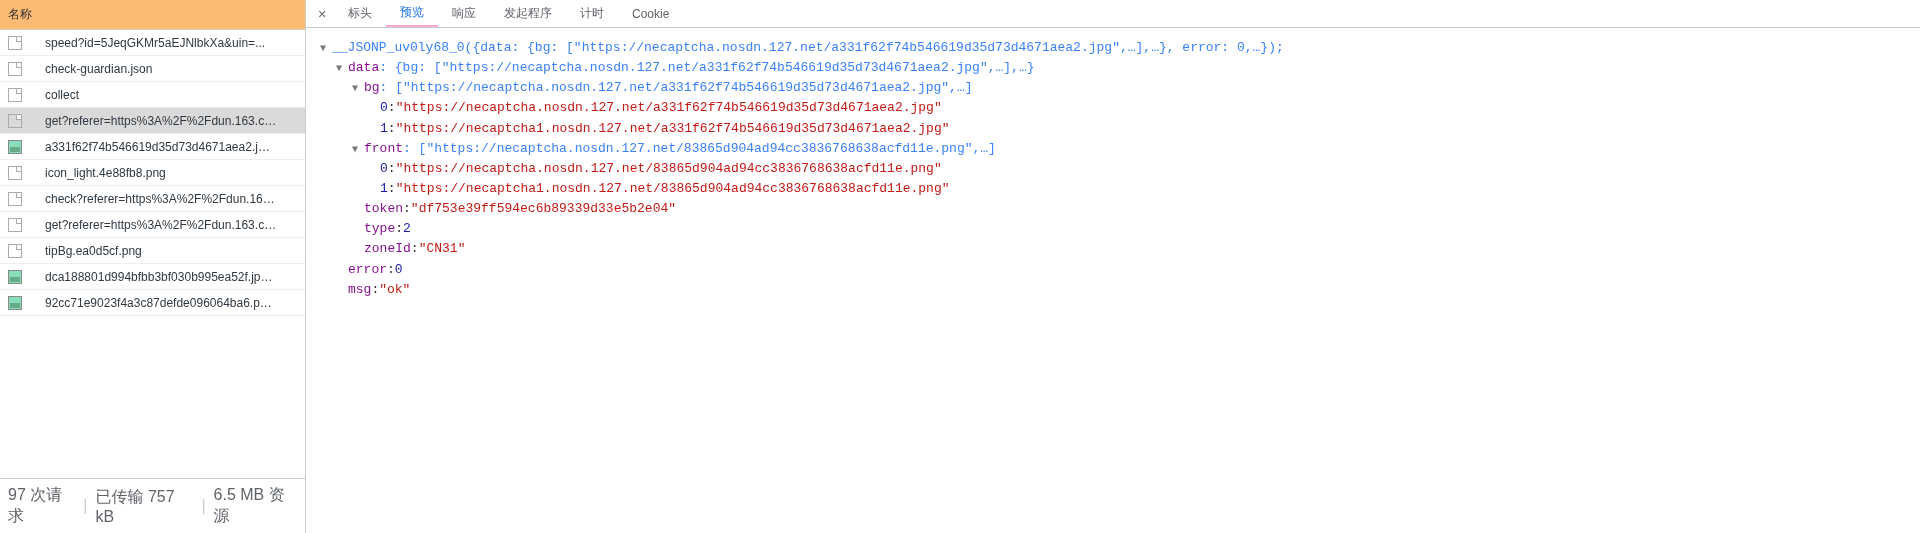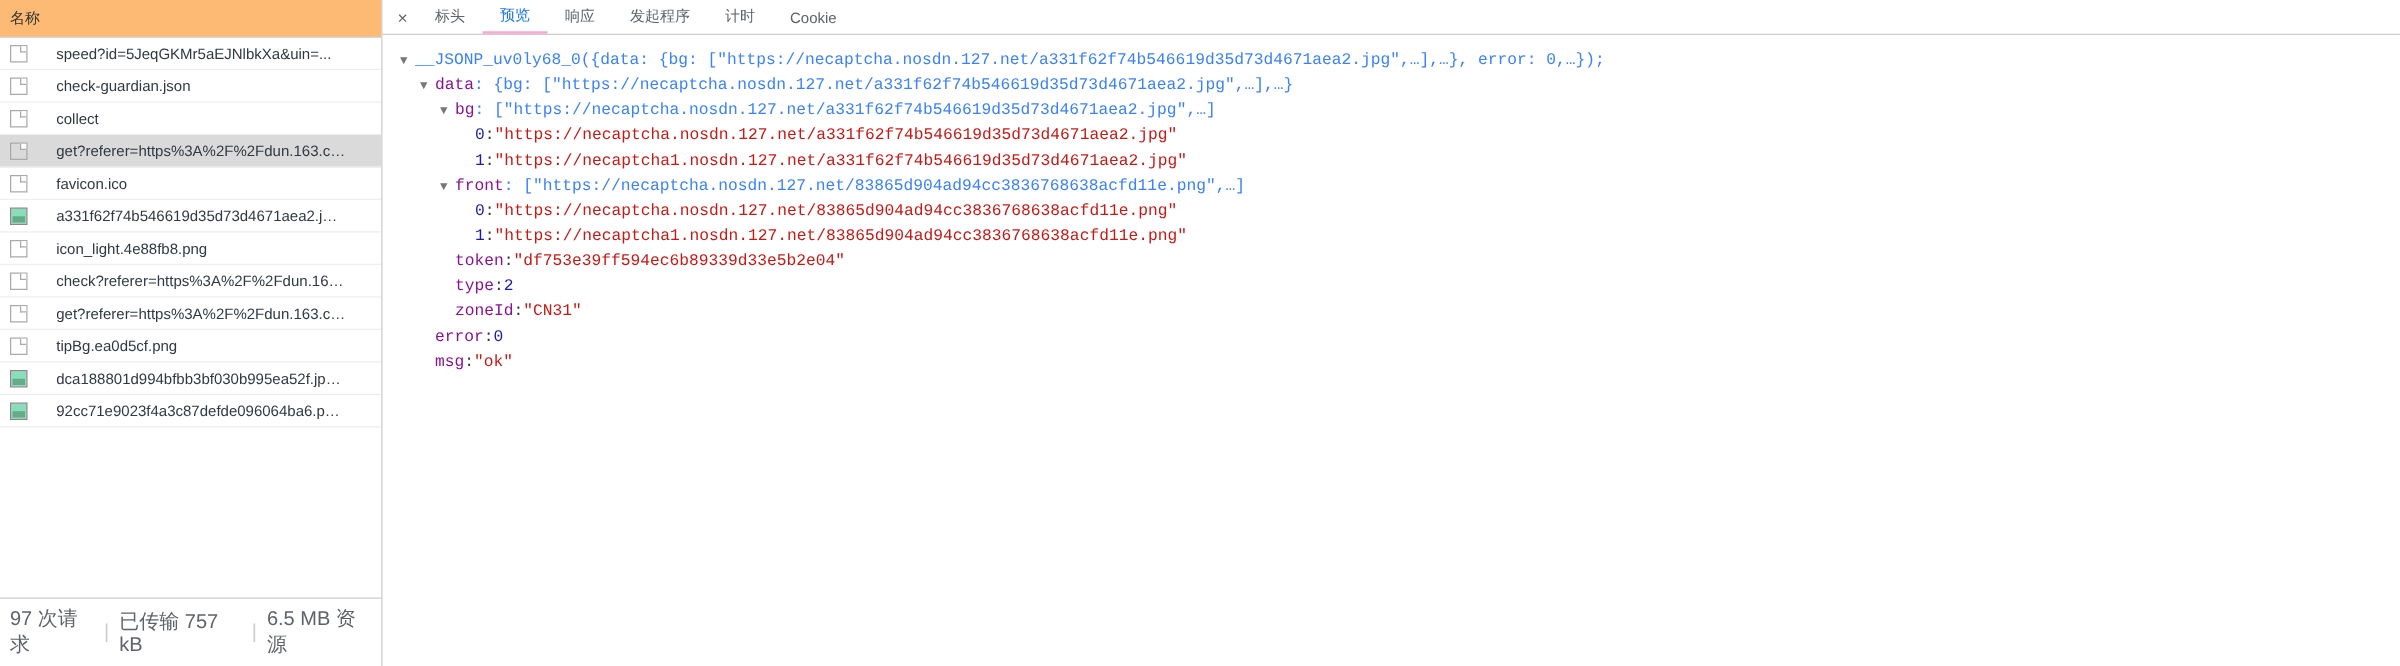--- a/index.html
+++ b/index.html
@@ -172,24 +172,20 @@
       </div>
       <div class="request-row">
         <span class="file-icon doc"></span>
         <span class="request-name">collect</span>
       </div>
       <div class="request-row selected">
         <span class="file-icon doc"></span>
         <span class="request-name">get?referer=https%3A%2F%2Fdun.163.c…</span>
       </div>
       <div class="request-row">
-        <span class="file-icon doc"></span>
-        <span class="request-name">favicon.ico</span>
-      </div>
-      <div class="request-row">
         <span class="file-icon img"></span>
         <span class="request-name">a331f62f74b546619d35d73d4671aea2.j…</span>
       </div>
       <div class="request-row">
         <span class="file-icon doc"></span>
         <span class="request-name">icon_light.4e88fb8.png</span>
       </div>
       <div class="request-row">
         <span class="file-icon doc"></span>
         <span class="request-name">check?referer=https%3A%2F%2Fdun.16…</span>

